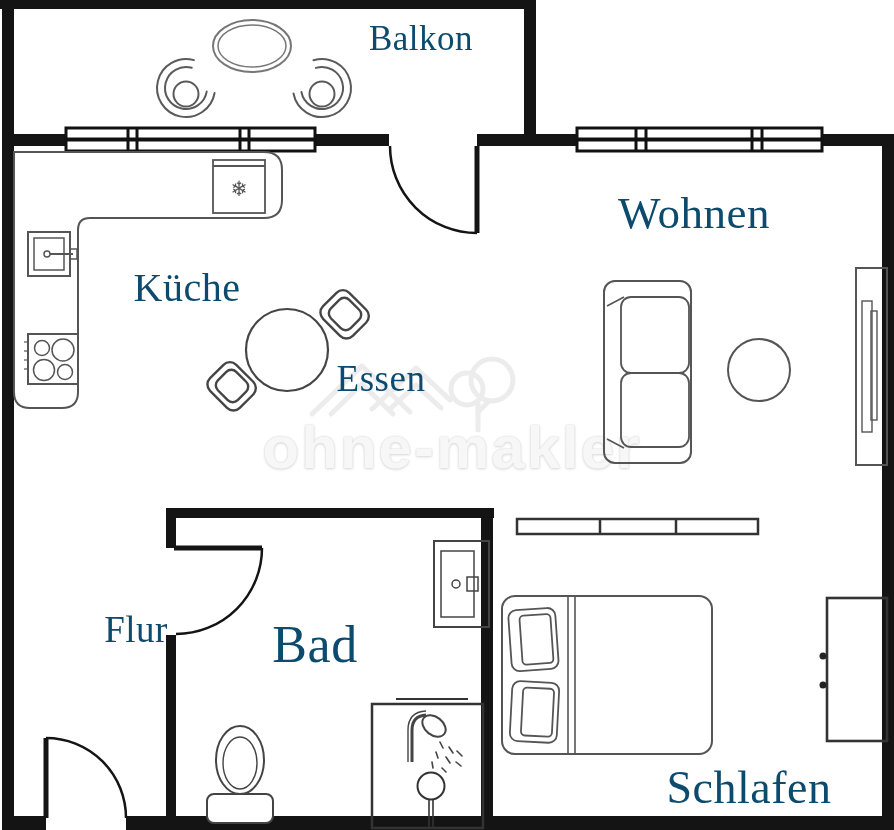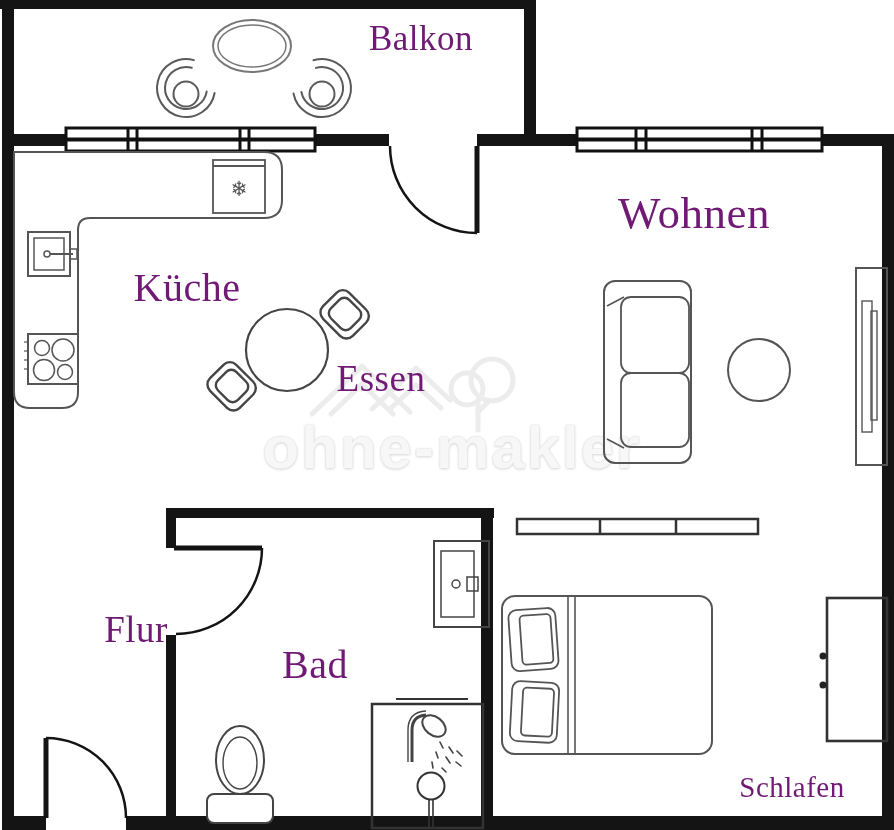--- a/index.html
+++ b/index.html
@@ -4,29 +4,29 @@
 <style>
   html,body{margin:0;padding:0;background:#fff;}
   .stage{
     position:relative;width:894px;height:830px;background:#fff;overflow:hidden;
     font-family:"Liberation Serif", serif;
   }
   .layer{position:absolute;inset:0;}
   svg{display:block;}
   .room-label{
     position:absolute;transform:translate(-50%,-50%);
-    color:#701a75;white-space:nowrap;letter-spacing:0.5px;
+    color:#0c4a6e;white-space:nowrap;letter-spacing:0.5px;
   }
   .lbl-balkon  {left:421px;top:39px;  font-size:35px;}
   .lbl-wohnen  {left:694px;top:213px; font-size:45px;}
   .lbl-kueche  {left:187px;top:287px; font-size:40px;}
   .lbl-essen   {left:381px;top:378px; font-size:37px;}
   .lbl-flur    {left:88px; top:629px; font-size:37px;margin-left:48px;}
-  .lbl-bad     {left:315px;top:664px; font-size:40px;}
-  .lbl-schlafen{left:749px;top:787px; font-size:29px;margin-left:43px;}
+  .lbl-bad     {left:315px;top:644px; font-size:52px;}
+  .lbl-schlafen{left:749px;top:787px; font-size:46px;}
   .watermark-text{
     position:absolute;left:452px;top:447px;transform:translate(-50%,-50%);
     font-family:"Liberation Sans", sans-serif;font-weight:bold;
     font-size:60px;letter-spacing:2px;color:#f7f7f7;white-space:nowrap;
     text-shadow:0 0 2px #dcdcdc, 0 0 1px #e3e3e3, 0 1px 3px #d8d8d8;
   }
   .snowflake{
     position:absolute;left:239px;top:189px;transform:translate(-50%,-50%);
     font-size:21px;color:#555;font-family:"DejaVu Sans", sans-serif;
   }

